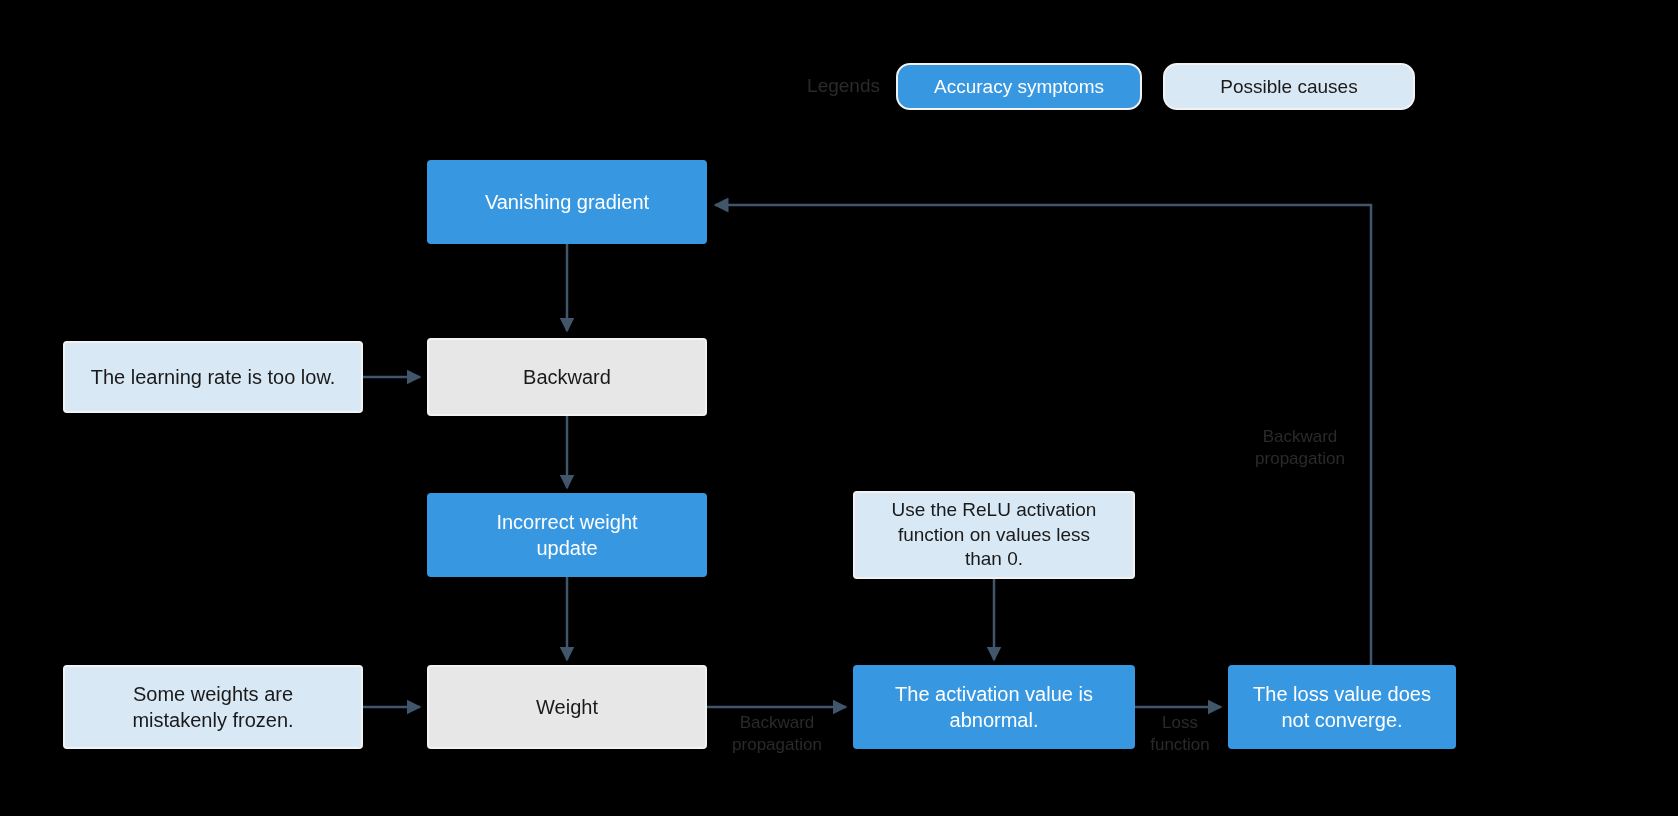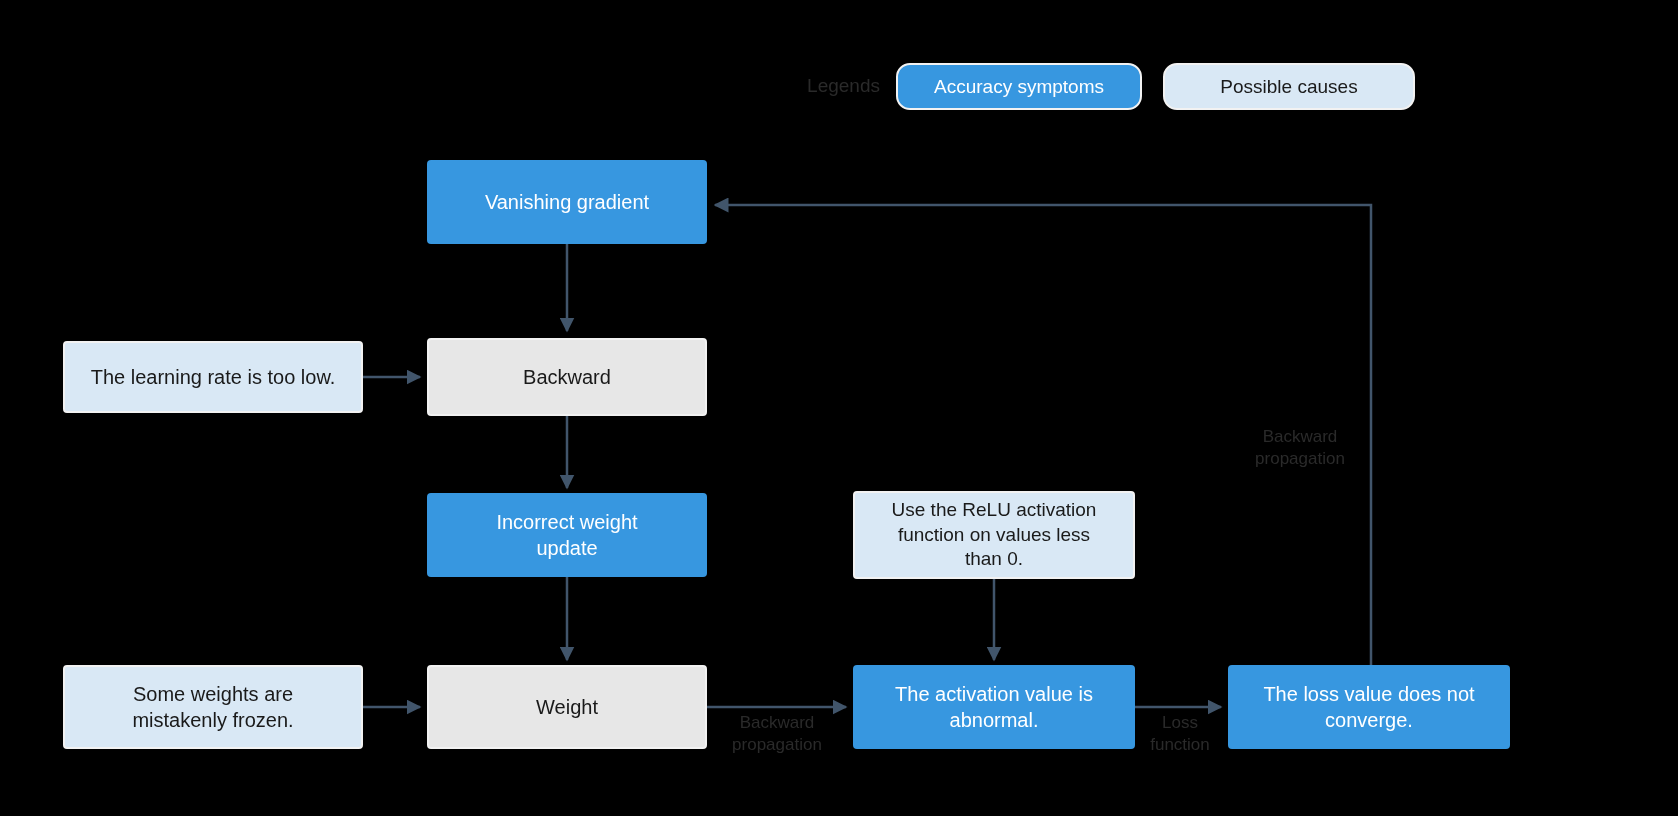--- a/index.html
+++ b/index.html
@@ -63,21 +63,21 @@
   <div class="node symptom" style="left:427px;top:160px;width:280px;height:84px;">Vanishing gradient</div>
   <div class="node neutral" style="left:427px;top:338px;width:280px;height:78px;">Backward</div>
   <div class="node symptom" style="left:427px;top:493px;width:280px;height:84px;padding:8px 50px;">Incorrect weight update</div>
   <div class="node neutral" style="left:427px;top:665px;width:280px;height:84px;">Weight</div>
 
   <div class="node cause" style="left:63px;top:341px;width:300px;height:72px;">The learning rate is too low.</div>
   <div class="node cause" style="left:63px;top:665px;width:300px;height:84px;padding:16px 48px;">Some weights are mistakenly frozen.</div>
 
   <div class="node cause" style="left:853px;top:491px;width:282px;height:88px;font-size:19px;padding:16px 36px;">Use the ReLU activation function on values less than 0.</div>
   <div class="node symptom" style="left:853px;top:665px;width:282px;height:84px;">The activation value is abnormal.</div>
-  <div class="node symptom" style="left:1228px;top:665px;width:282px;height:84px;">The loss value does not converge.</div>
+  <div class="node symptom" style="left:1228px;top:665px;width:228px;height:84px;">The loss value does not converge.</div>
 
   <div class="edge-label" style="left:777px;top:707px;">
     <div>Backward</div>
     <div>propagation</div>
   </div>
   <div class="edge-label" style="left:1180px;top:707px;">
     <div>Loss</div>
     <div>function</div>
   </div>
   <div class="edge-label" style="left:1300px;top:421px;">

